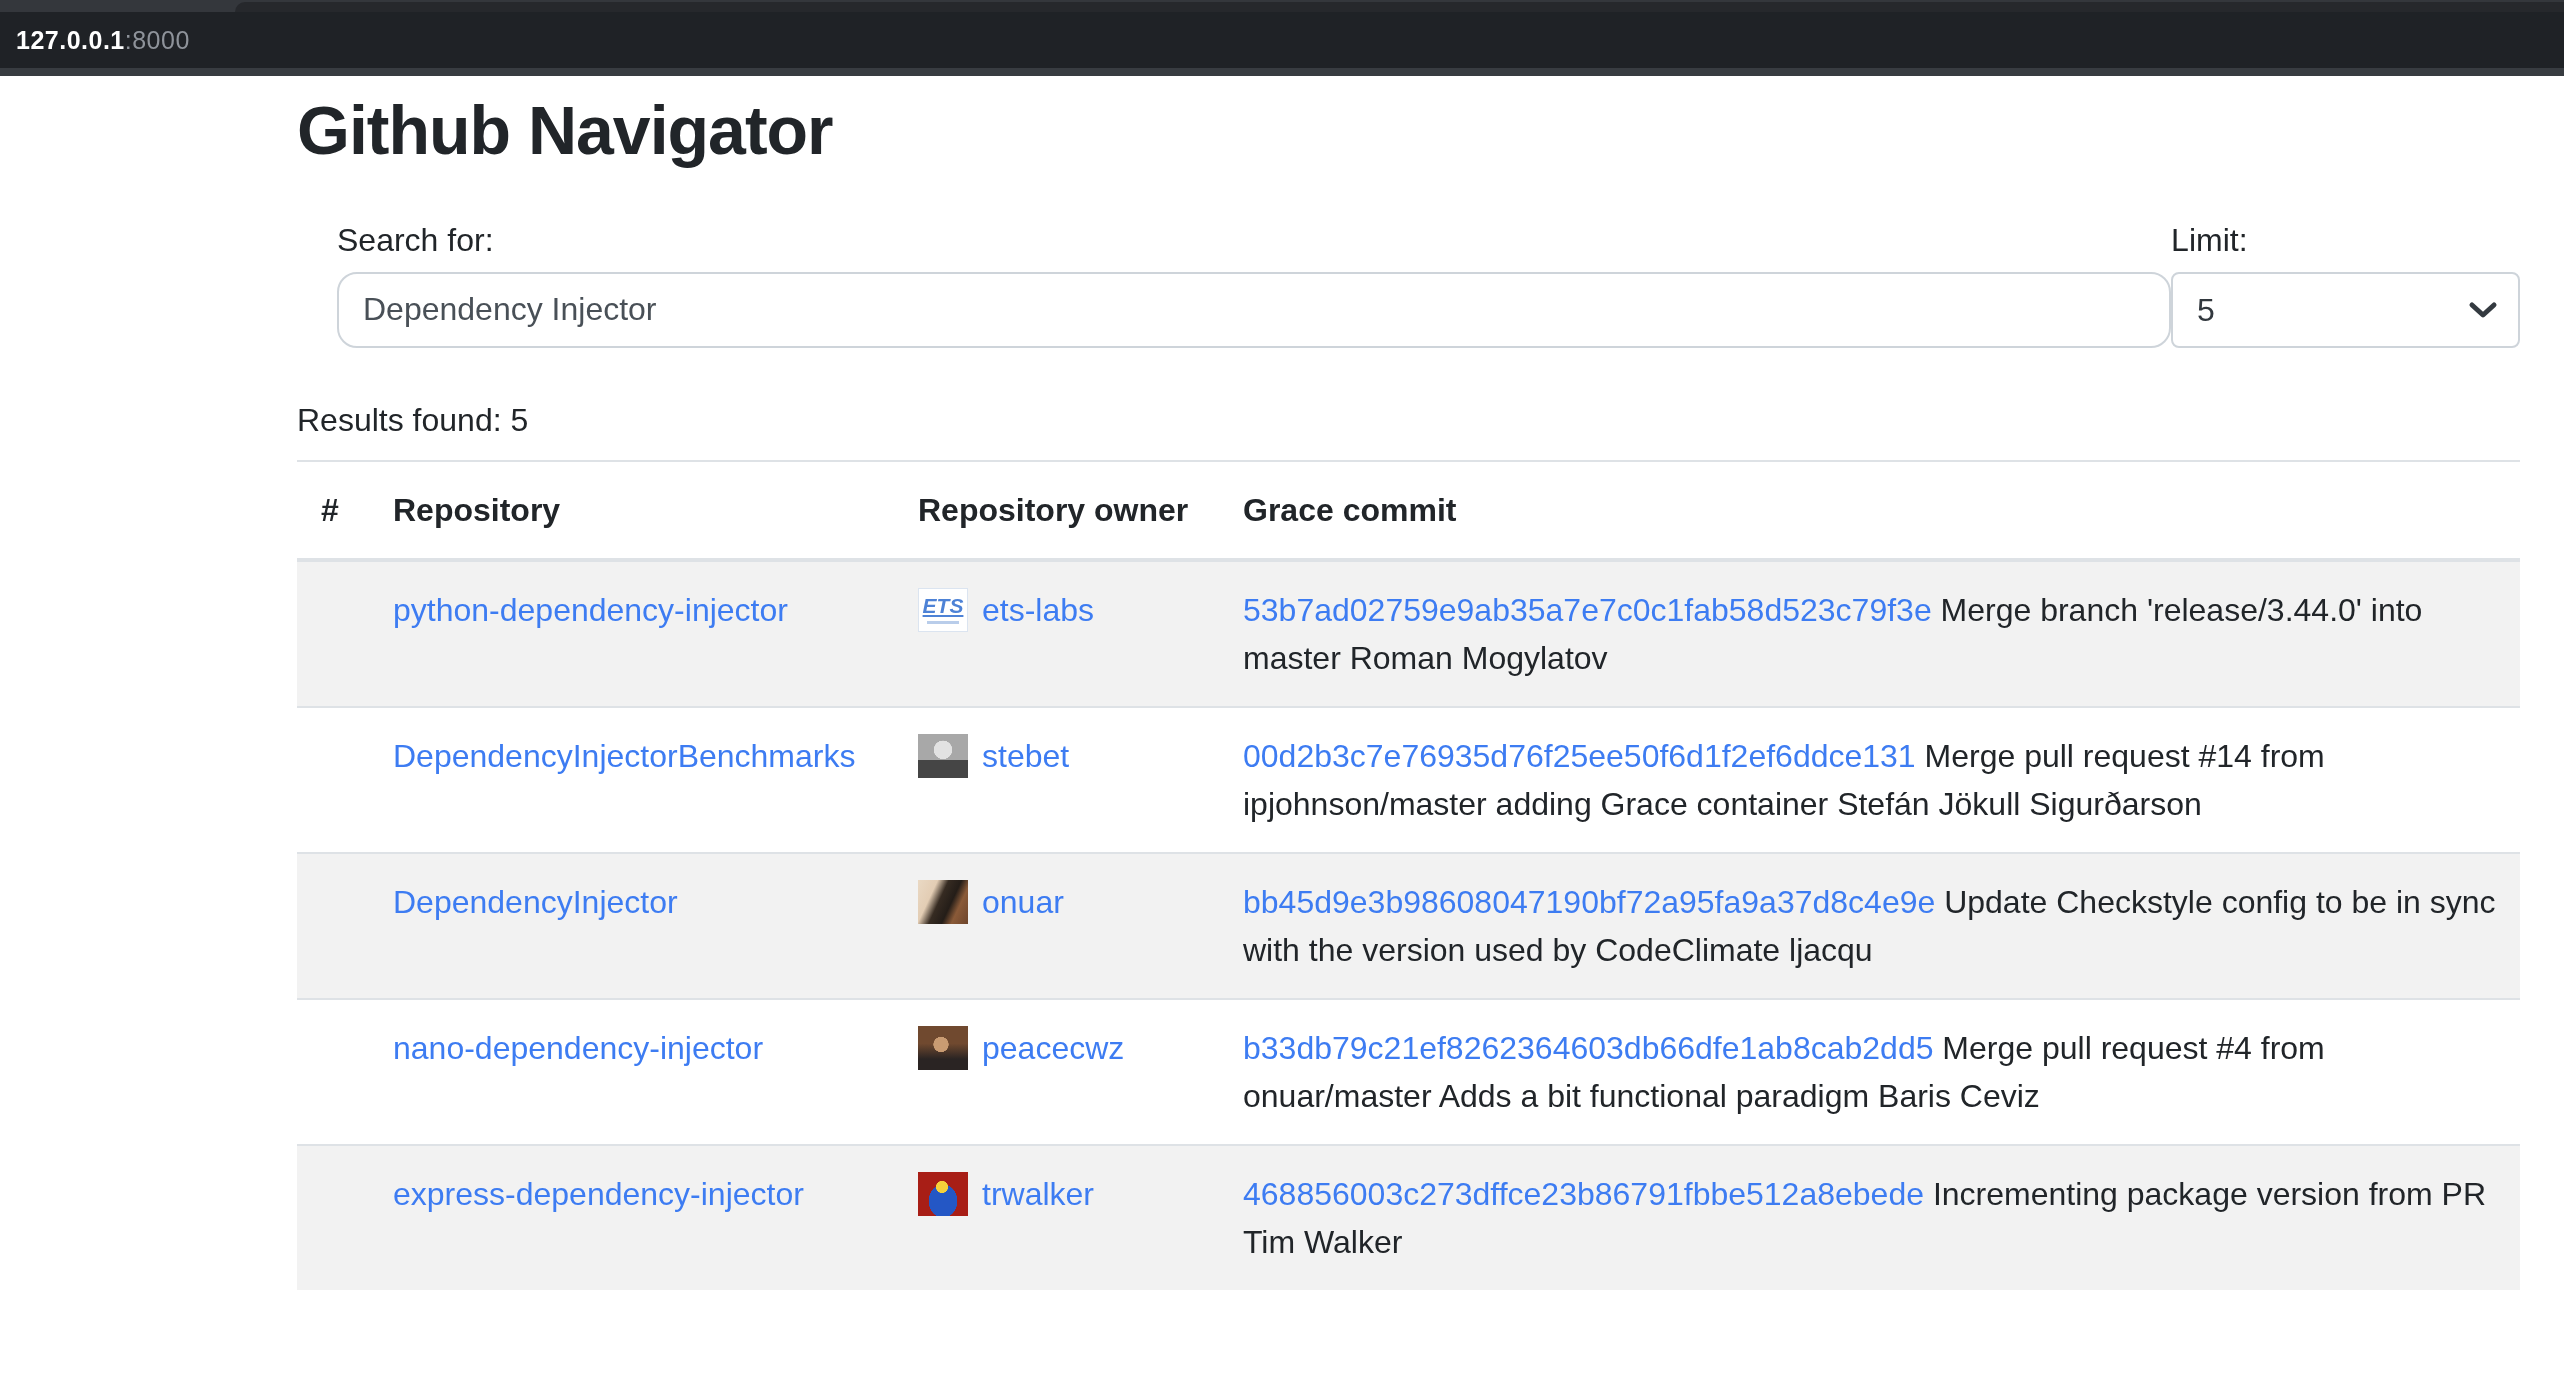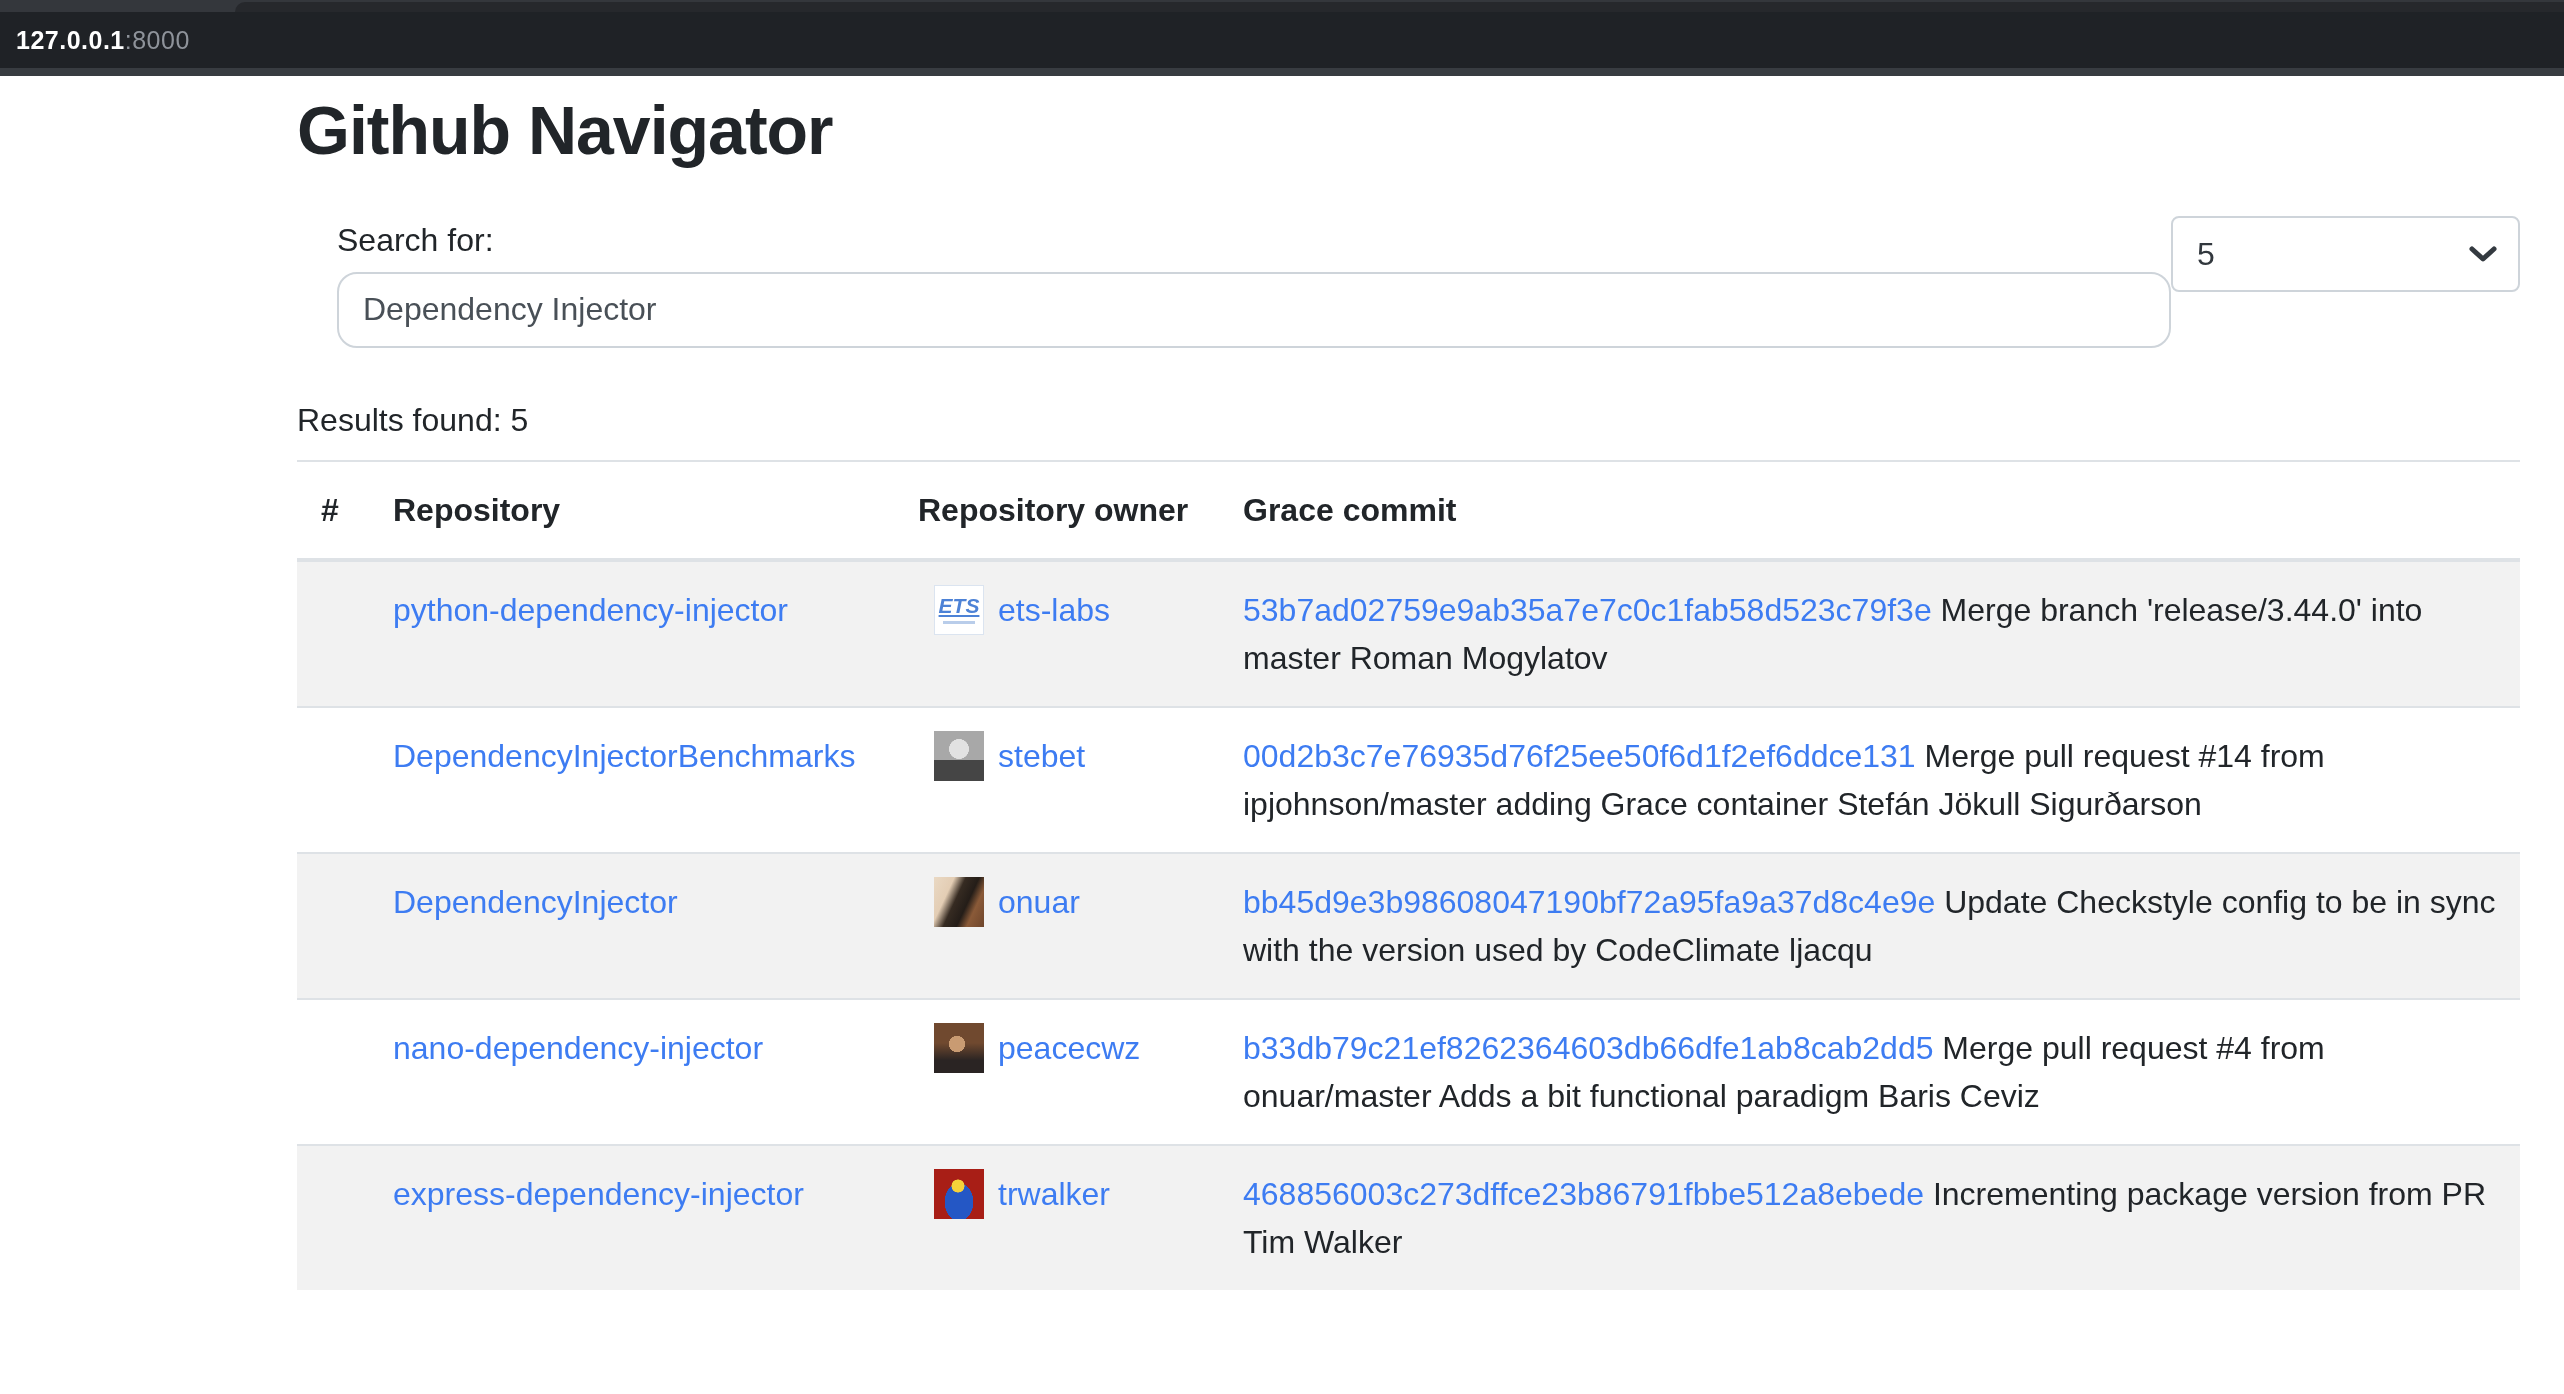--- a/index.html
+++ b/index.html
@@ -41,21 +41,21 @@
   .results-table thead th{
     text-align:left;padding:24px;border-top:2px solid #dee2e6;border-bottom:4px solid #dee2e6;
     font-weight:700;line-height:48px;
   }
   .results-table tbody td{padding:24px;border-top:2px solid #dee2e6;vertical-align:top;line-height:48px;}
   .results-table tbody tr.striped{background:#f2f2f2;}
   a.lnk{color:#3d7cf2;text-decoration:none;}
   .owner-cell{display:flex;align-items:center;gap:14px;height:48px;}
   .commit-msg{color:#212529;}
   
-  .avatar{width:50px;height:50px;flex:0 0 50px;display:block;margin-left:16px;}
+  .avatar{width:50px;height:44px;flex:0 0 50px;display:block;}
   .avatar-ets{
     background:#ffffff;border:1px solid #dbe4f0;box-sizing:border-box;
     display:flex;flex-direction:column;align-items:center;justify-content:center;
   }
   .avatar-ets .ets-text{font-style:italic;font-weight:700;font-size:21px;color:#4d82d6;text-decoration:underline;line-height:22px;}
   .avatar-ets .ets-sub{width:32px;height:3px;background:#b9cdea;margin-top:4px;}
   .avatar-stebet{
     background:
       radial-gradient(circle at 50% 36%, #e2e2e2 0 24%, rgba(0,0,0,0) 25%),
       linear-gradient(#a8a8a8 0 58%, #454545 58% 100%);
@@ -90,20 +90,21 @@
 <div class="container">
 
   <h1 class="page-title">Github Navigator</h1>
 
   <div class="controls">
     <div class="search-col">
       <label class="field-label">Search for:</label>
       <input class="form-control" type="text" value="Dependency Injector" style="">
     </div>
     <div class="limit-col">
+      <label class="field-label">Limit:</label>
       <div class="select-wrap">
         <select class="form-select">
           <option>5</option>
         </select>
         <svg class="chevron" width="30" height="20" viewBox="0 0 30 20">
           <polyline points="4,5 15,15 26,5" fill="none" stroke="#343a40" stroke-width="5" stroke-linecap="round" stroke-linejoin="round"></polyline>
         </svg>
       </div>
     </div>
   </div>

